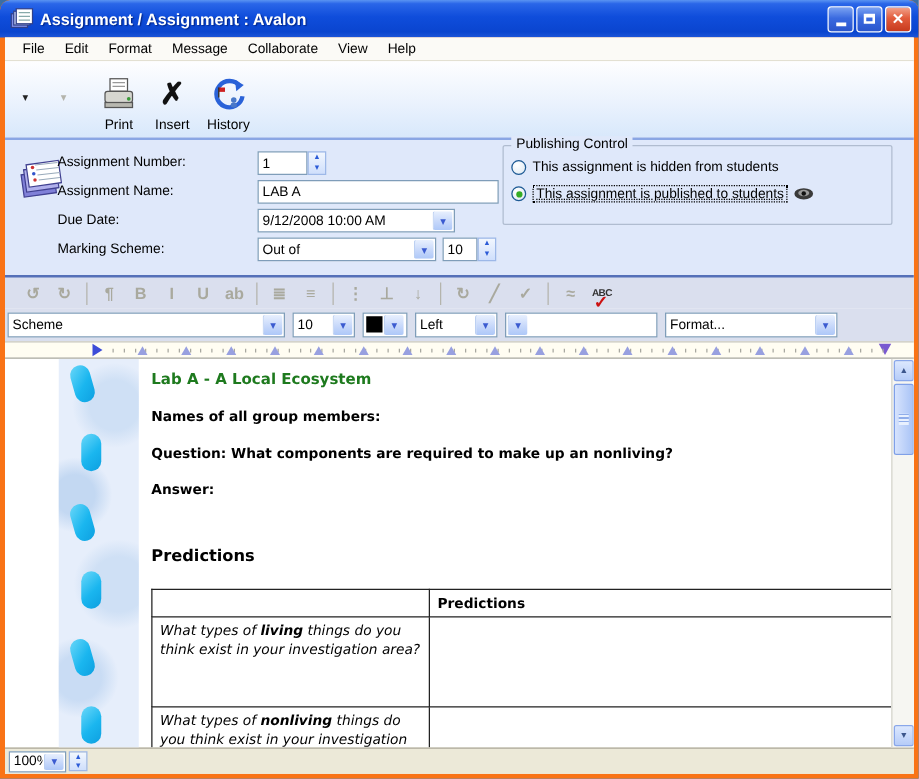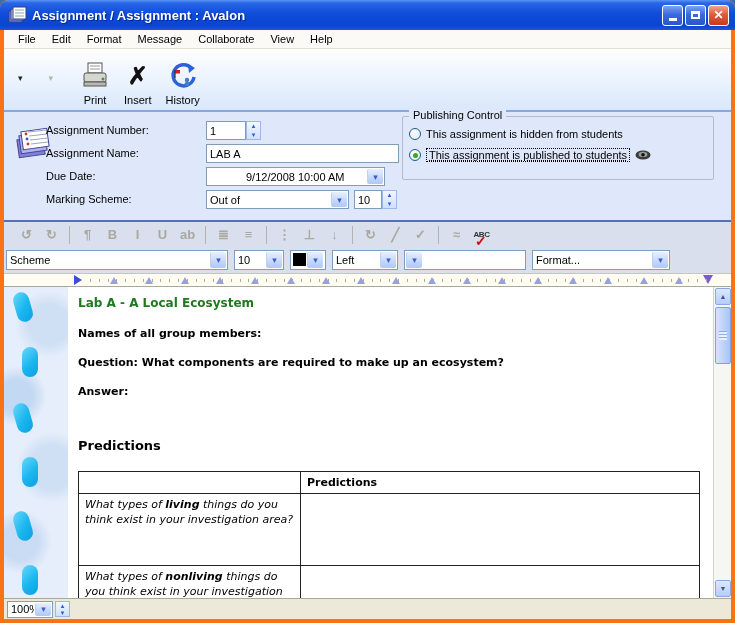--- a/index.html
+++ b/index.html
@@ -71,21 +71,21 @@
   .swatch { width:13px; height:13px; background:#000; margin:2px 0 2px 2px; }
 
   
   .ruler { height:14px; background:#fffdf2; border-top:1px solid #c6c6bd; border-bottom:1px solid #a8a8a0; position:relative; }
   .rtick { position:absolute; bottom:4px; width:1px; height:3px; background:#a8a8a0; }
   .rtri { position:absolute; bottom:2px; width:0; height:0; border-left:4px solid transparent; border-right:4px solid transparent; border-bottom:7px solid #98a0e0; }
   .rleft { position:absolute; left:70px; top:1px; width:0; height:0; border-top:5px solid transparent; border-bottom:5px solid transparent; border-left:8px solid #3c4cd8; }
   .rright { position:absolute; left:699px; top:1px; width:0; height:0; border-left:5px solid transparent; border-right:5px solid transparent; border-top:9px solid #7a5ad0; }
 
   
-  .docarea { flex:1; display:flex; overflow:hidden; background:#fff; }
+  .docarea { flex:1; display:flex; overflow:hidden; background:#fff;padding-left:43px; }
   .binder { width:64px; flex:none; position:relative; overflow:hidden;
     background:
       radial-gradient(circle at 70% 12%, #cfe0f5 0 20px, rgba(207,224,245,0) 34px),
       radial-gradient(circle at 20% 35%, #c3d8f2 0 16px, rgba(195,216,242,0) 30px),
       radial-gradient(circle at 75% 58%, #cfe0f5 0 22px, rgba(207,224,245,0) 36px),
       radial-gradient(circle at 25% 82%, #c9dcf4 0 18px, rgba(201,220,244,0) 32px),
       #e6eefb; }
   .pill { position:absolute; width:16px; height:30px; border-radius:8px;
     background:linear-gradient(135deg,#6cd8f9 0%,#1ab6ef 55%,#0d9fe0 100%); }
   .page { flex:1; padding:9px 12px 0 10px; font-family:"DejaVu Sans", sans-serif; overflow:hidden; }
@@ -213,21 +213,21 @@
         <span class="spinner" style="height:19px;">
           <span>▴</span>
           <span>▾</span>
         </span>
       </div>
 
       <span class="fl" style="top:35px;">Assignment Name:</span>
       <div class="ff tbox" style="top:32px; width:193px;">LAB A</div>
 
       <span class="fl" style="top:58px;">Due Date:</span>
-      <div class="ff combo" style="top:55px; width:179px;padding-left:36px;">
+      <div class="ff combo" style="top:55px; width:158px;">
         <span class="combo-val">9/12/2008 10:00 AM</span>
         <span class="combo-btn">
             <i>▾</i>
           </span>
       </div>
 
       <span class="fl" style="top:81px;">Marking Scheme:</span>
       <div class="ff combo" style="top:78px; width:143px;">
         <span class="combo-val">Out of</span>
         <span class="combo-btn">
@@ -421,21 +421,21 @@
           <span class="pill" style="top: 5px; left: 11px; transform: rotate(-16deg);"></span>
           <span class="pill" style="top: 60px; left: 18px; transform: none;"></span>
           <span class="pill" style="top: 116px; left: 11px; transform: rotate(-16deg);"></span>
           <span class="pill" style="top: 170px; left: 18px; transform: none;"></span>
           <span class="pill" style="top: 224px; left: 11px; transform: rotate(-16deg);"></span>
           <span class="pill" style="top: 278px; left: 18px; transform: none;"></span>
         </div>
       <div class="page">
         <div class="doc-heading" style="color: rgb(30, 122, 30);">Lab A - A Local Ecosystem</div>
         <div class="doc-line">Names of all group members:</div>
-        <div class="doc-line">Question: What components are required to make up an ecosystem?</div>
+        <div class="doc-line">Question: What components are required to make up an nonliving?</div>
         <div class="doc-line">Answer:</div>
         <div class="doc-section">Predictions</div>
         <table class="doc-table">
           <tbody>
               <tr class="hdr">
             <td class="c1"></td>
             <td class="hdr">Predictions</td>
           </tr>
           <tr>
             <td class="c1 r1"><span>What types of </span><b>living</b><span> things do you think exist in your investigation area?</span></td>

